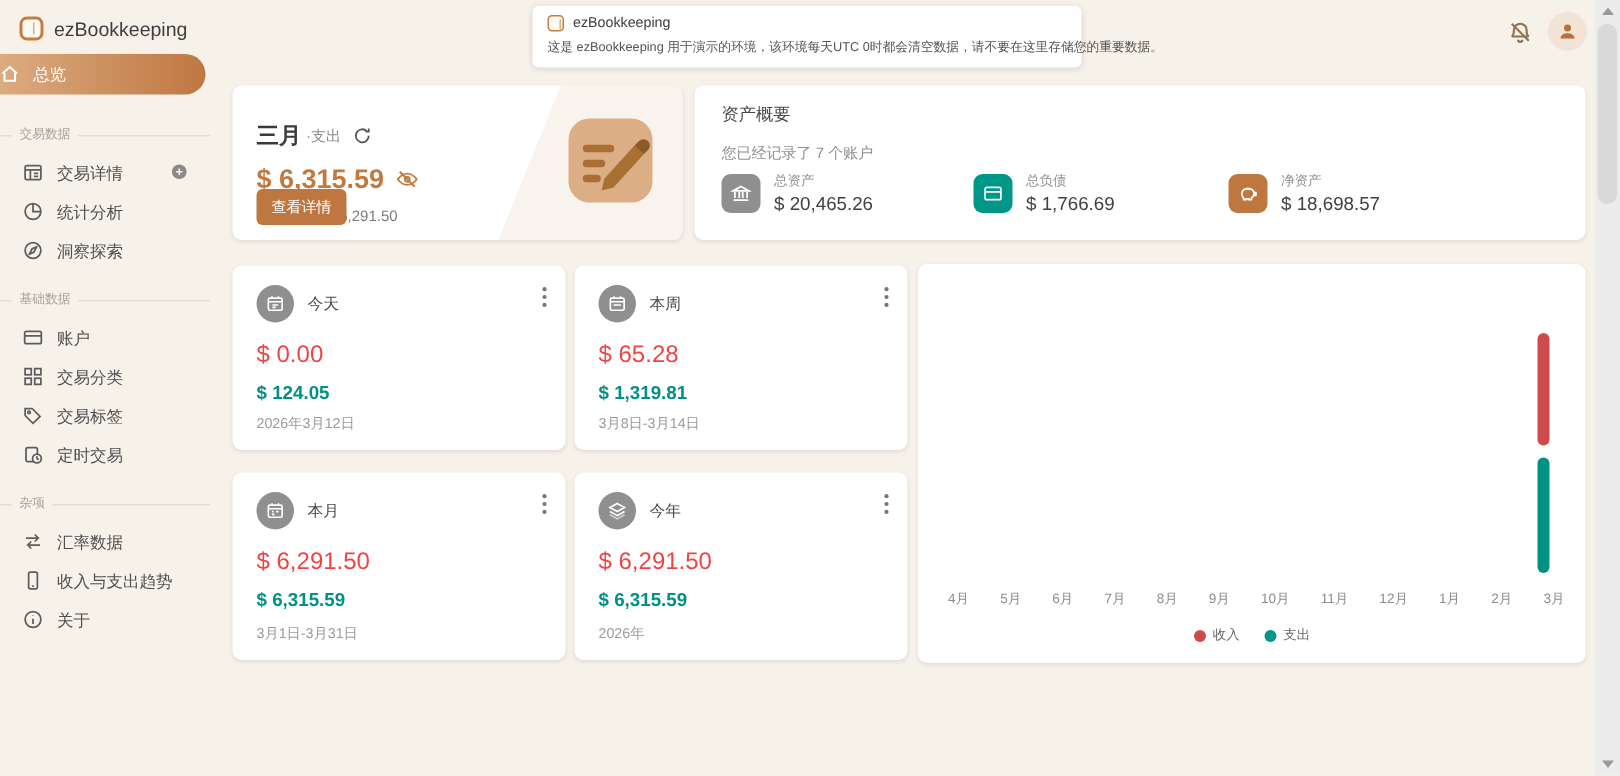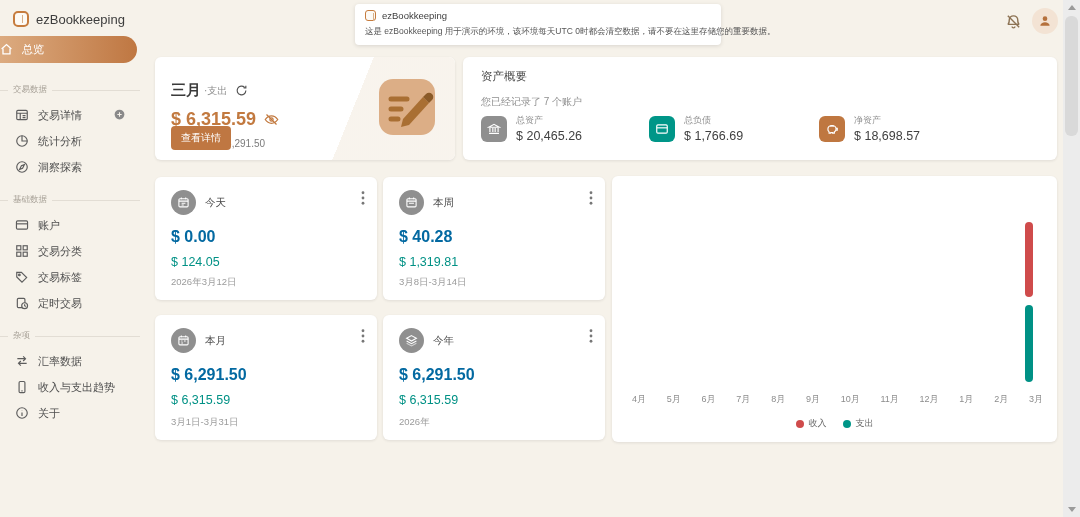--- a/index.html
+++ b/index.html
@@ -62,22 +62,22 @@
   .stat-icon{width:26px;height:26px;border-radius:6px;display:flex;align-items:center;justify-content:center;color:#fff}
   .stat-icon.gray{background:#8f8f8f}.stat-icon.teal{background:#009688}.stat-icon.orange{background:#bf7740}
   .stat-label{font-size:9px;color:#8f8f8f}
   .stat-value{font-size:12.5px;color:#414141;margin-top:2px}
   .stat1{left:18px}.stat2{left:186px}.stat3{left:356px}
   
   .sum-card{width:222px;height:123px;padding:13px 16px;box-sizing:border-box}
   .sum-head{display:flex;align-items:center;gap:9px}
   .sum-circle{width:25px;height:25px;border-radius:50%;background:#8f8f8f;display:flex;align-items:center;justify-content:center;color:#fff}
   .sum-title{font-size:10.5px;color:#4a4a4a}
-  .sum-income{font-size:16px;font-weight:bold;color:#0369a1;margin-top:13px}
-  .sum-expense{font-size:12.5px;font-weight:normal;color:#009185;margin-top:9px}
+  .sum-income{font-size:16px;font-weight:normal;color:#ef4444;margin-top:13px}
+  .sum-expense{font-size:12.5px;font-weight:bold;color:#009185;margin-top:9px}
   .sum-period{position:absolute;left:16px;bottom:11px;font-size:9.5px;color:#9b9b9b}
   #card-today{left:155px;top:177px}
   #card-week{left:383px;top:177px}
   #card-month{left:155px;top:315px;height:125px}
   #card-year{left:383px;top:315px;height:125px}
   
   .chart-card{left:612px;top:176px;width:445px;height:266px;padding:14px 16px;box-sizing:border-box}
   .chart-title{font-size:11px;color:#4a4a4a}
   .bar{position:absolute;width:8px;border-radius:4px}
   .bar.income{background:#cf4b4b;right:24px;top:46px;height:75px}
@@ -366,21 +366,21 @@
     </span>
     <span class="sum-title">本周</span>
   </div>
   <span class="dots">
     <svg width="4" height="14" viewBox="0 0 4 16" fill="#777">
         <circle cx="2" cy="2" r="1.6"></circle>
         <circle cx="2" cy="8" r="1.6"></circle>
         <circle cx="2" cy="14" r="1.6"></circle>
       </svg>
   </span>
-  <div class="sum-income">$ 40.28</div>
+  <div class="sum-income">$ 65.28</div>
   <div class="sum-expense">$ 1,319.81</div>
   <div class="sum-period">3月8日-3月14日</div>
 </div>
 
 <div class="card sum-card" id="card-month">
   <div class="sum-head">
     <span class="sum-circle">
       <svg width="13" height="13" viewBox="0 0 24 24" fill="none" stroke="#fff" stroke-width="2">
           <rect x="3.5" y="5" width="17" height="15" rx="2"></rect>
           <path d="M3.5 9.5h17M8 2.8V6M16 2.8V6M8 13h2M13 13h3M8 16.5h3"></path>

